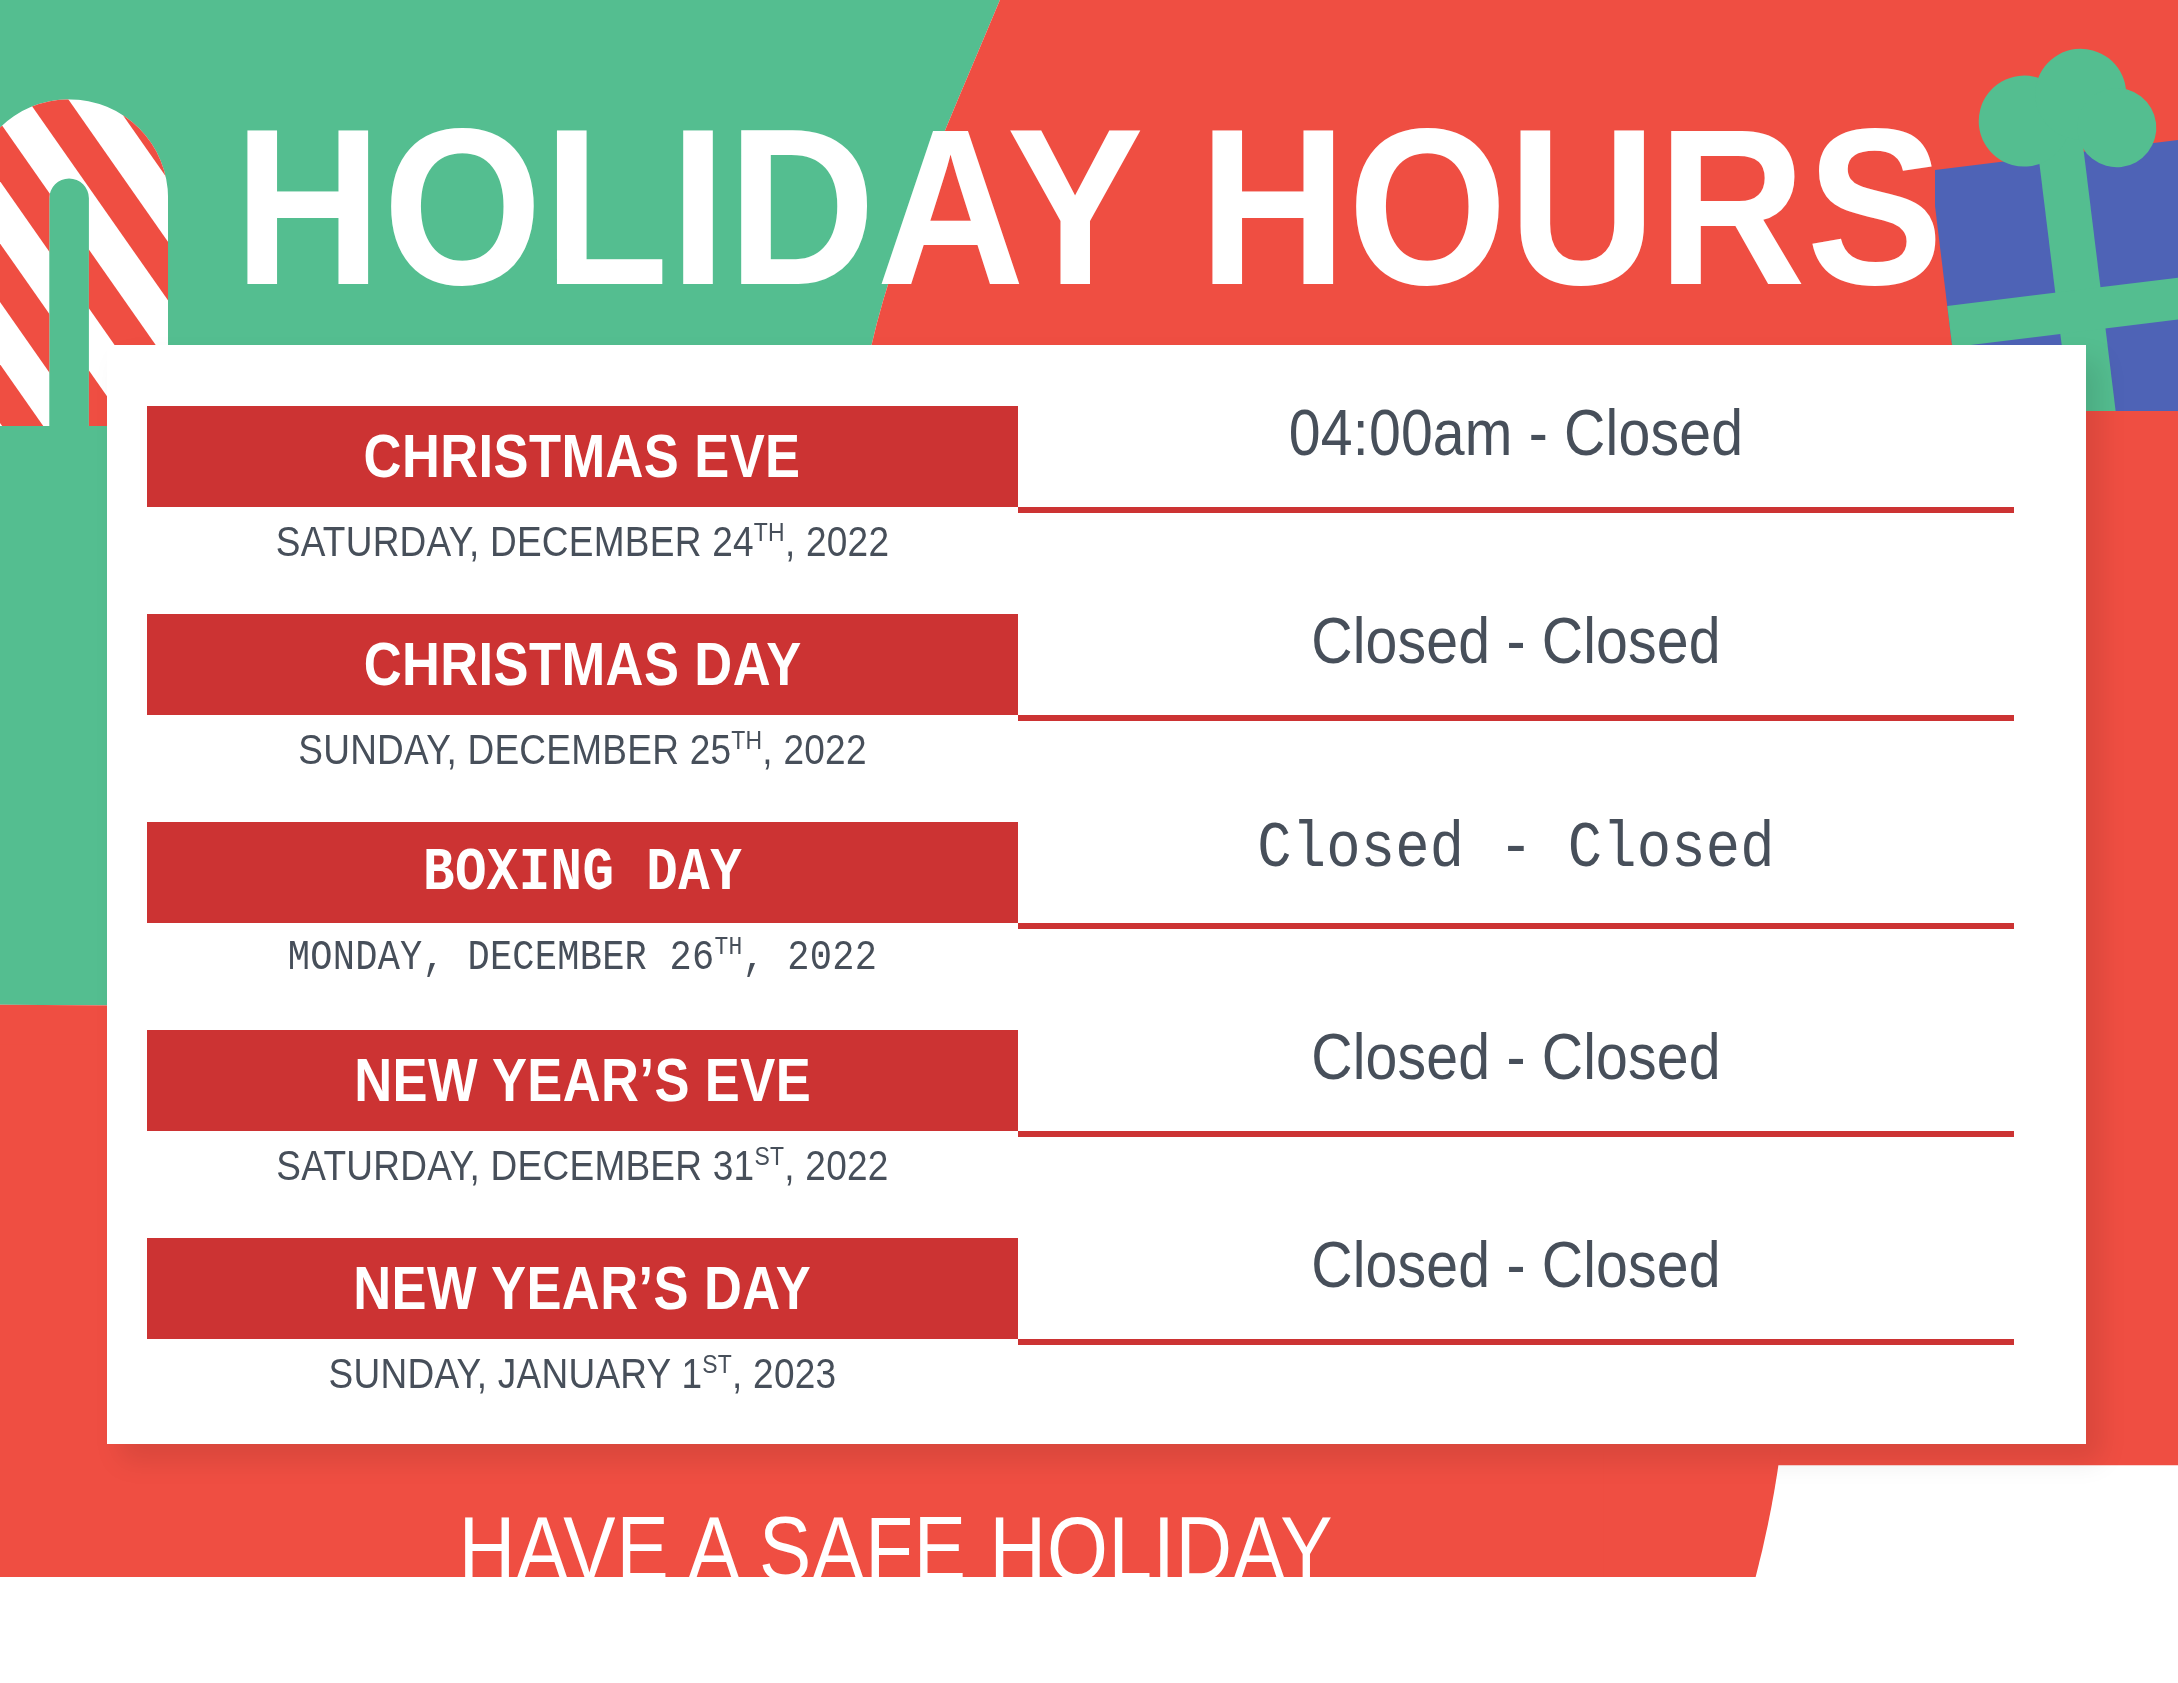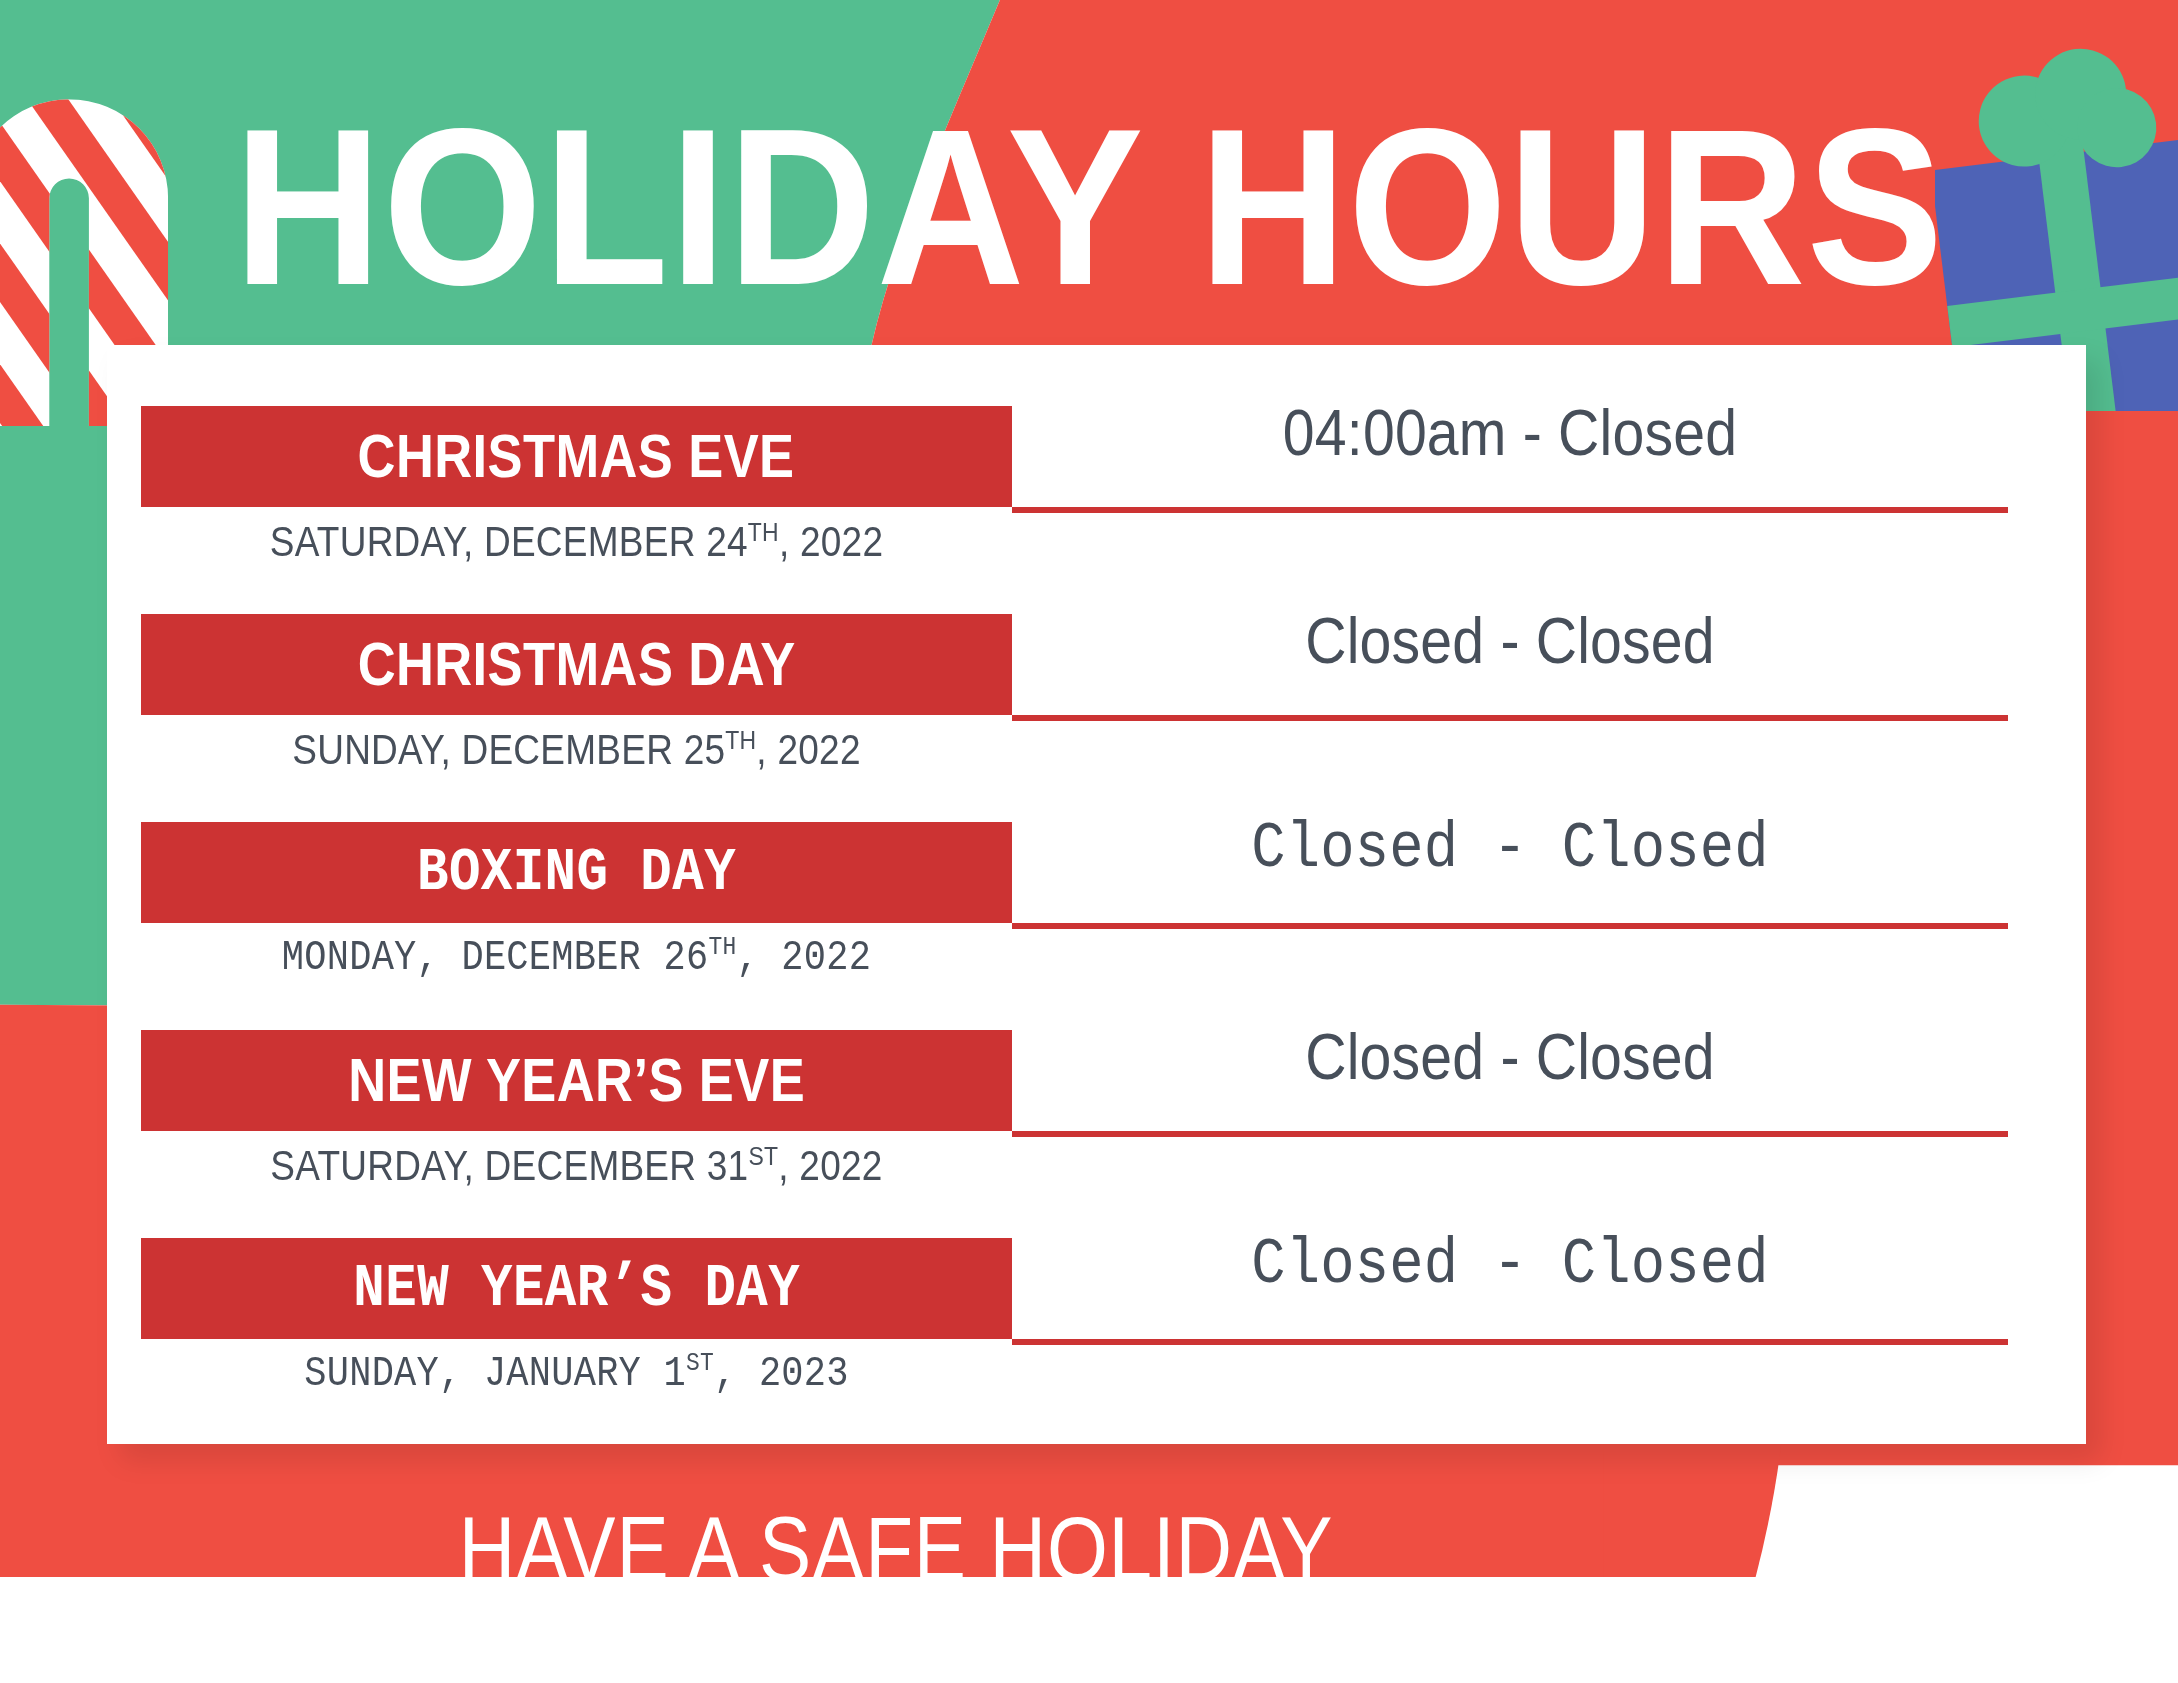--- a/index.html
+++ b/index.html
@@ -75,30 +75,30 @@
   .rows {
     position: absolute;
     left: 107px;
     top: 345px;
     width: 1979px;
     height: 1099px;
   }
 
   .row {
     position: absolute;
-    left: 10px;
+    left: 16px;
     width: 1979px;
     height: 208px;
     padding-left: 46px;
   }
   .row.r0 { top: 61px; }
   .row.r1 { top: 269px; text-decoration: underline; }
   .row.r2 { top: 477px; font-family: Liberation Mono, monospace; }
   .row.r3 { top: 685px; }
-  .row.r4 { top: 893px; font-family: Liberation Mono, monospace; }
+  .row.r4 { top: 893px; }
 
   .name-band {
     position: absolute;
     left: 24px;
     top: 0;
     width: 871px;
     height: 101px;
     background: #CC3333;
     display: flex;
     align-items: center;

